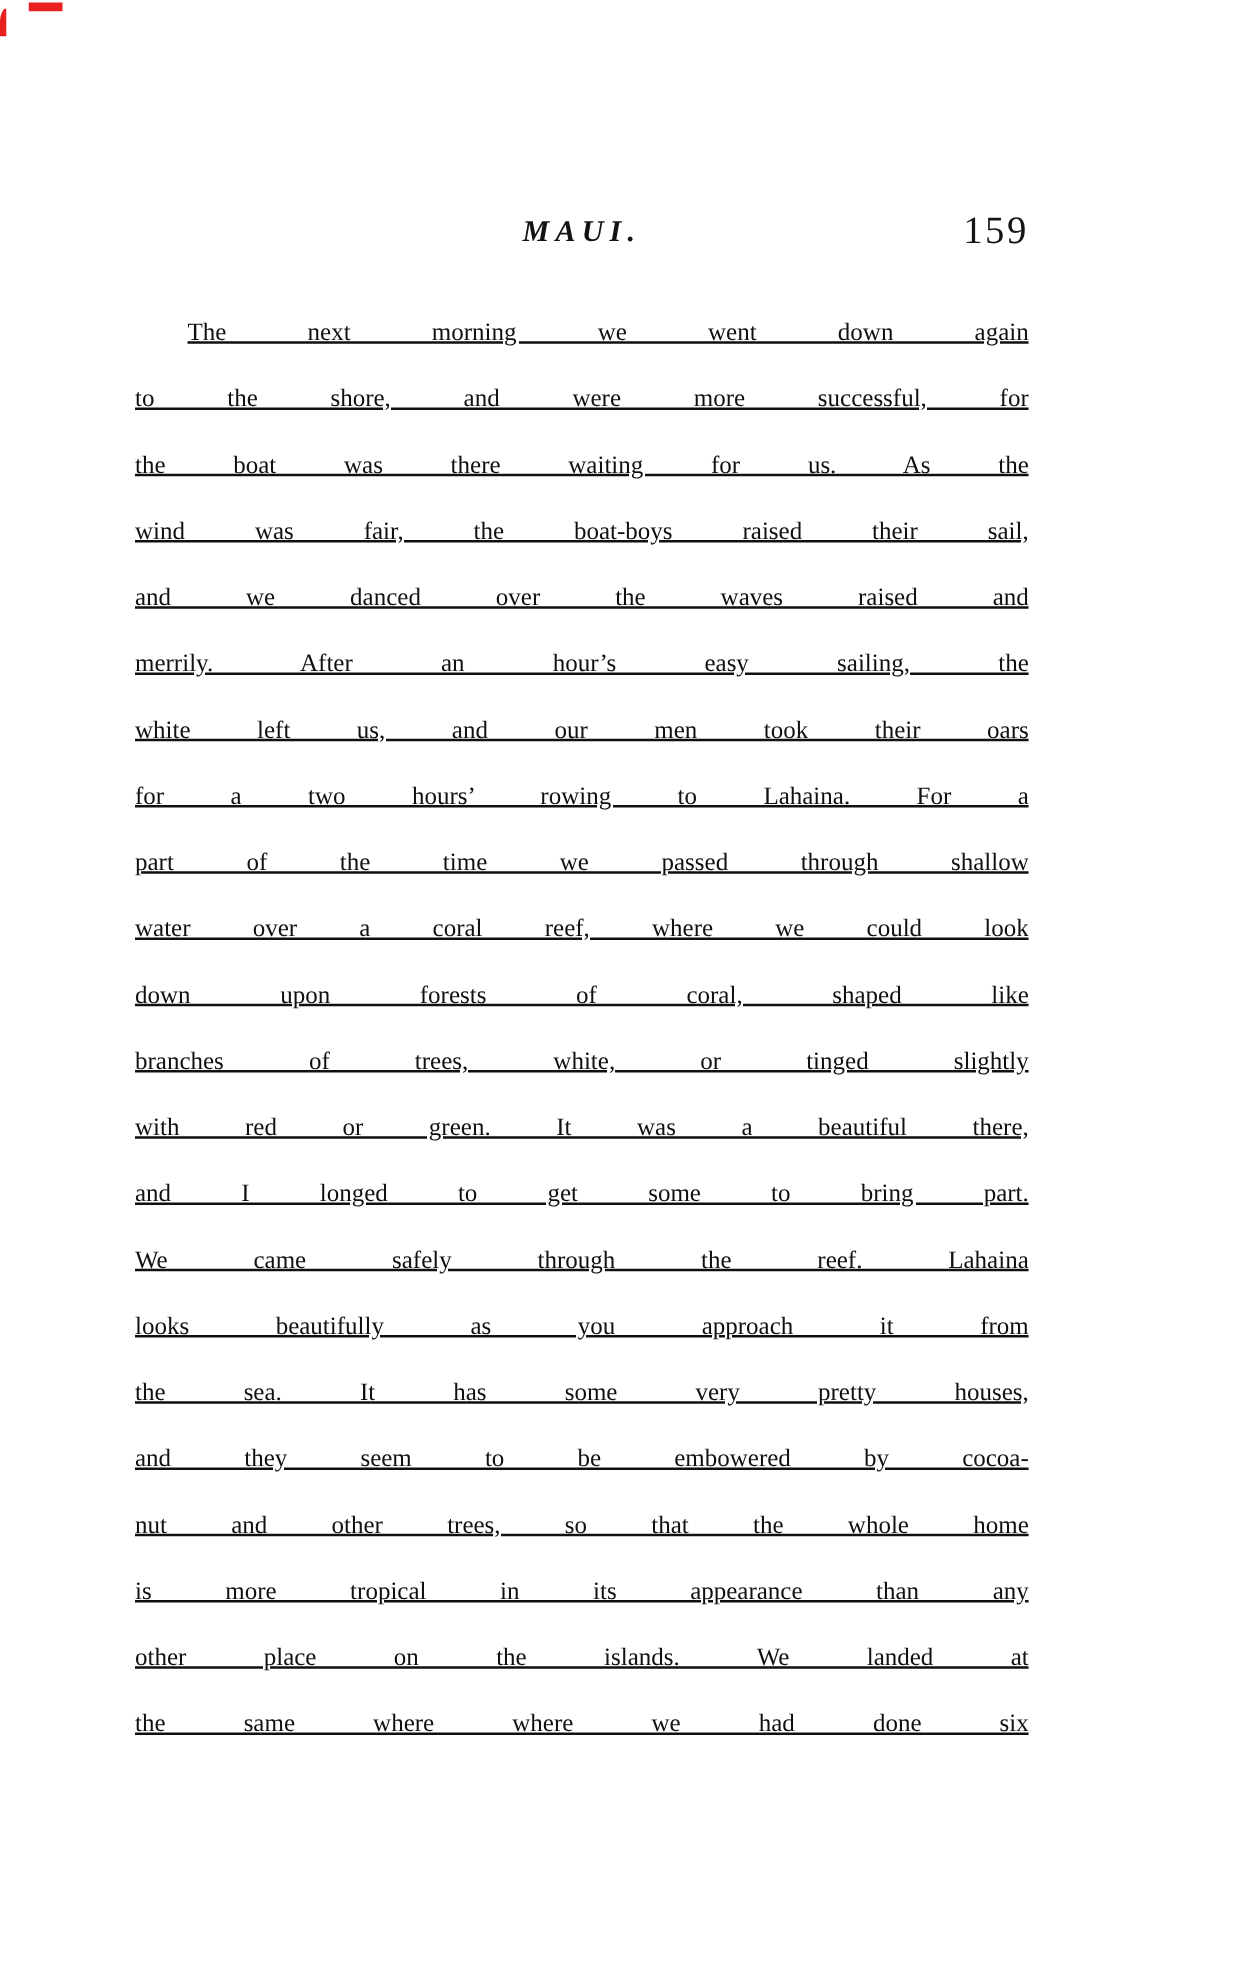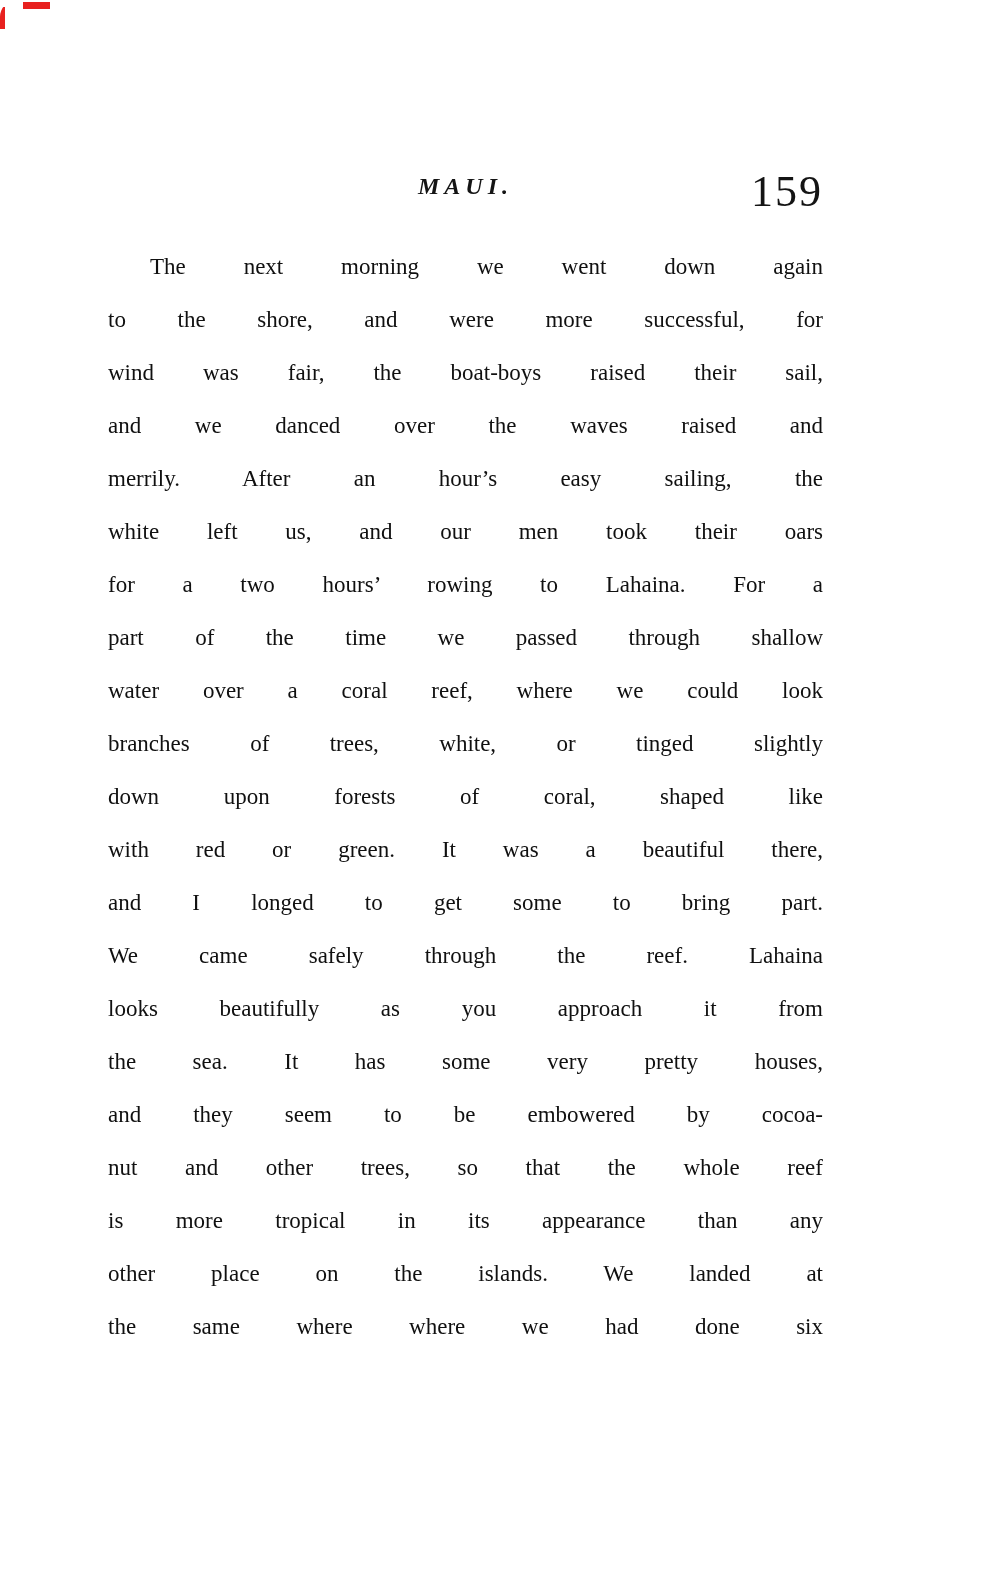--- a/index.html
+++ b/index.html
@@ -37,31 +37,32 @@
     text-align: center;
     font-style: italic;
     font-weight: 700;
     font-size: 24px;
     letter-spacing: 5px;
   }
   .page-number {
     position: absolute;
     right: 0;
     top: 0;
-    font-size: 44px;
+    font-size: 31px;
     letter-spacing: 2px;
   }
 
   .page-body {
     position: absolute;
     left: 108px;
     top: 240px;
     width: 715px;
-    font-size: 23px;
+    font-size: 20px;
     color: #101010;
+    text-decoration: underline;
   }
   .text-line {
     line-height: 53px;
     height: 53px;
     text-align: justify;
     text-align-last: justify;
     overflow: hidden;
   }
   .text-line.indent {
     text-indent: 42px;
@@ -76,34 +77,35 @@
   <div class="scan-mark scan-mark-left" style="background: rgb(232, 33, 31);"></div>
 
   <div class="header-row">
     <div class="running-title">MAUI.</div>
     <div class="page-number">159</div>
   </div>
 
   <div class="page-body" style="color: rgb(16, 16, 16);">
       <div class="text-line indent">The next morning we went down again</div>
       <div class="text-line">to the shore, and were more successful, for</div>
+      <div class="text-line">the boat was there waiting for us.  As the</div>
       <div class="text-line">wind was fair, the boat-boys raised their sail,</div>
       <div class="text-line">and we danced over the waves raised and</div>
       <div class="text-line">merrily.  After an hour’s easy sailing, the</div>
       <div class="text-line">white left us, and our men took their oars</div>
       <div class="text-line">for a two hours’ rowing to Lahaina.  For a</div>
       <div class="text-line">part of the time we passed through shallow</div>
       <div class="text-line">water over a coral reef, where we could look</div>
+      <div class="text-line">down upon forests of coral, shaped like</div>
       <div class="text-line">branches of trees, white, or tinged slightly</div>
-      <div class="text-line">down upon forests of coral, shaped like</div>
       <div class="text-line">with red or green.  It was a beautiful there,</div>
       <div class="text-line">and I longed to get some to bring part.</div>
       <div class="text-line">We came safely through the reef.  Lahaina</div>
       <div class="text-line">looks beautifully as you approach it from</div>
       <div class="text-line">the sea.  It has some very pretty houses,</div>
       <div class="text-line">and they seem to be embowered by cocoa-</div>
-      <div class="text-line">nut and other trees, so that the whole reef</div>
+      <div class="text-line">nut and other trees, so that the whole home</div>
       <div class="text-line">is more tropical in its appearance than any</div>
       <div class="text-line">other place on the islands.  We landed at</div>
       <div class="text-line">the same where where we had done six</div>
     </div>
 
 </div>
 
 </body></html>

